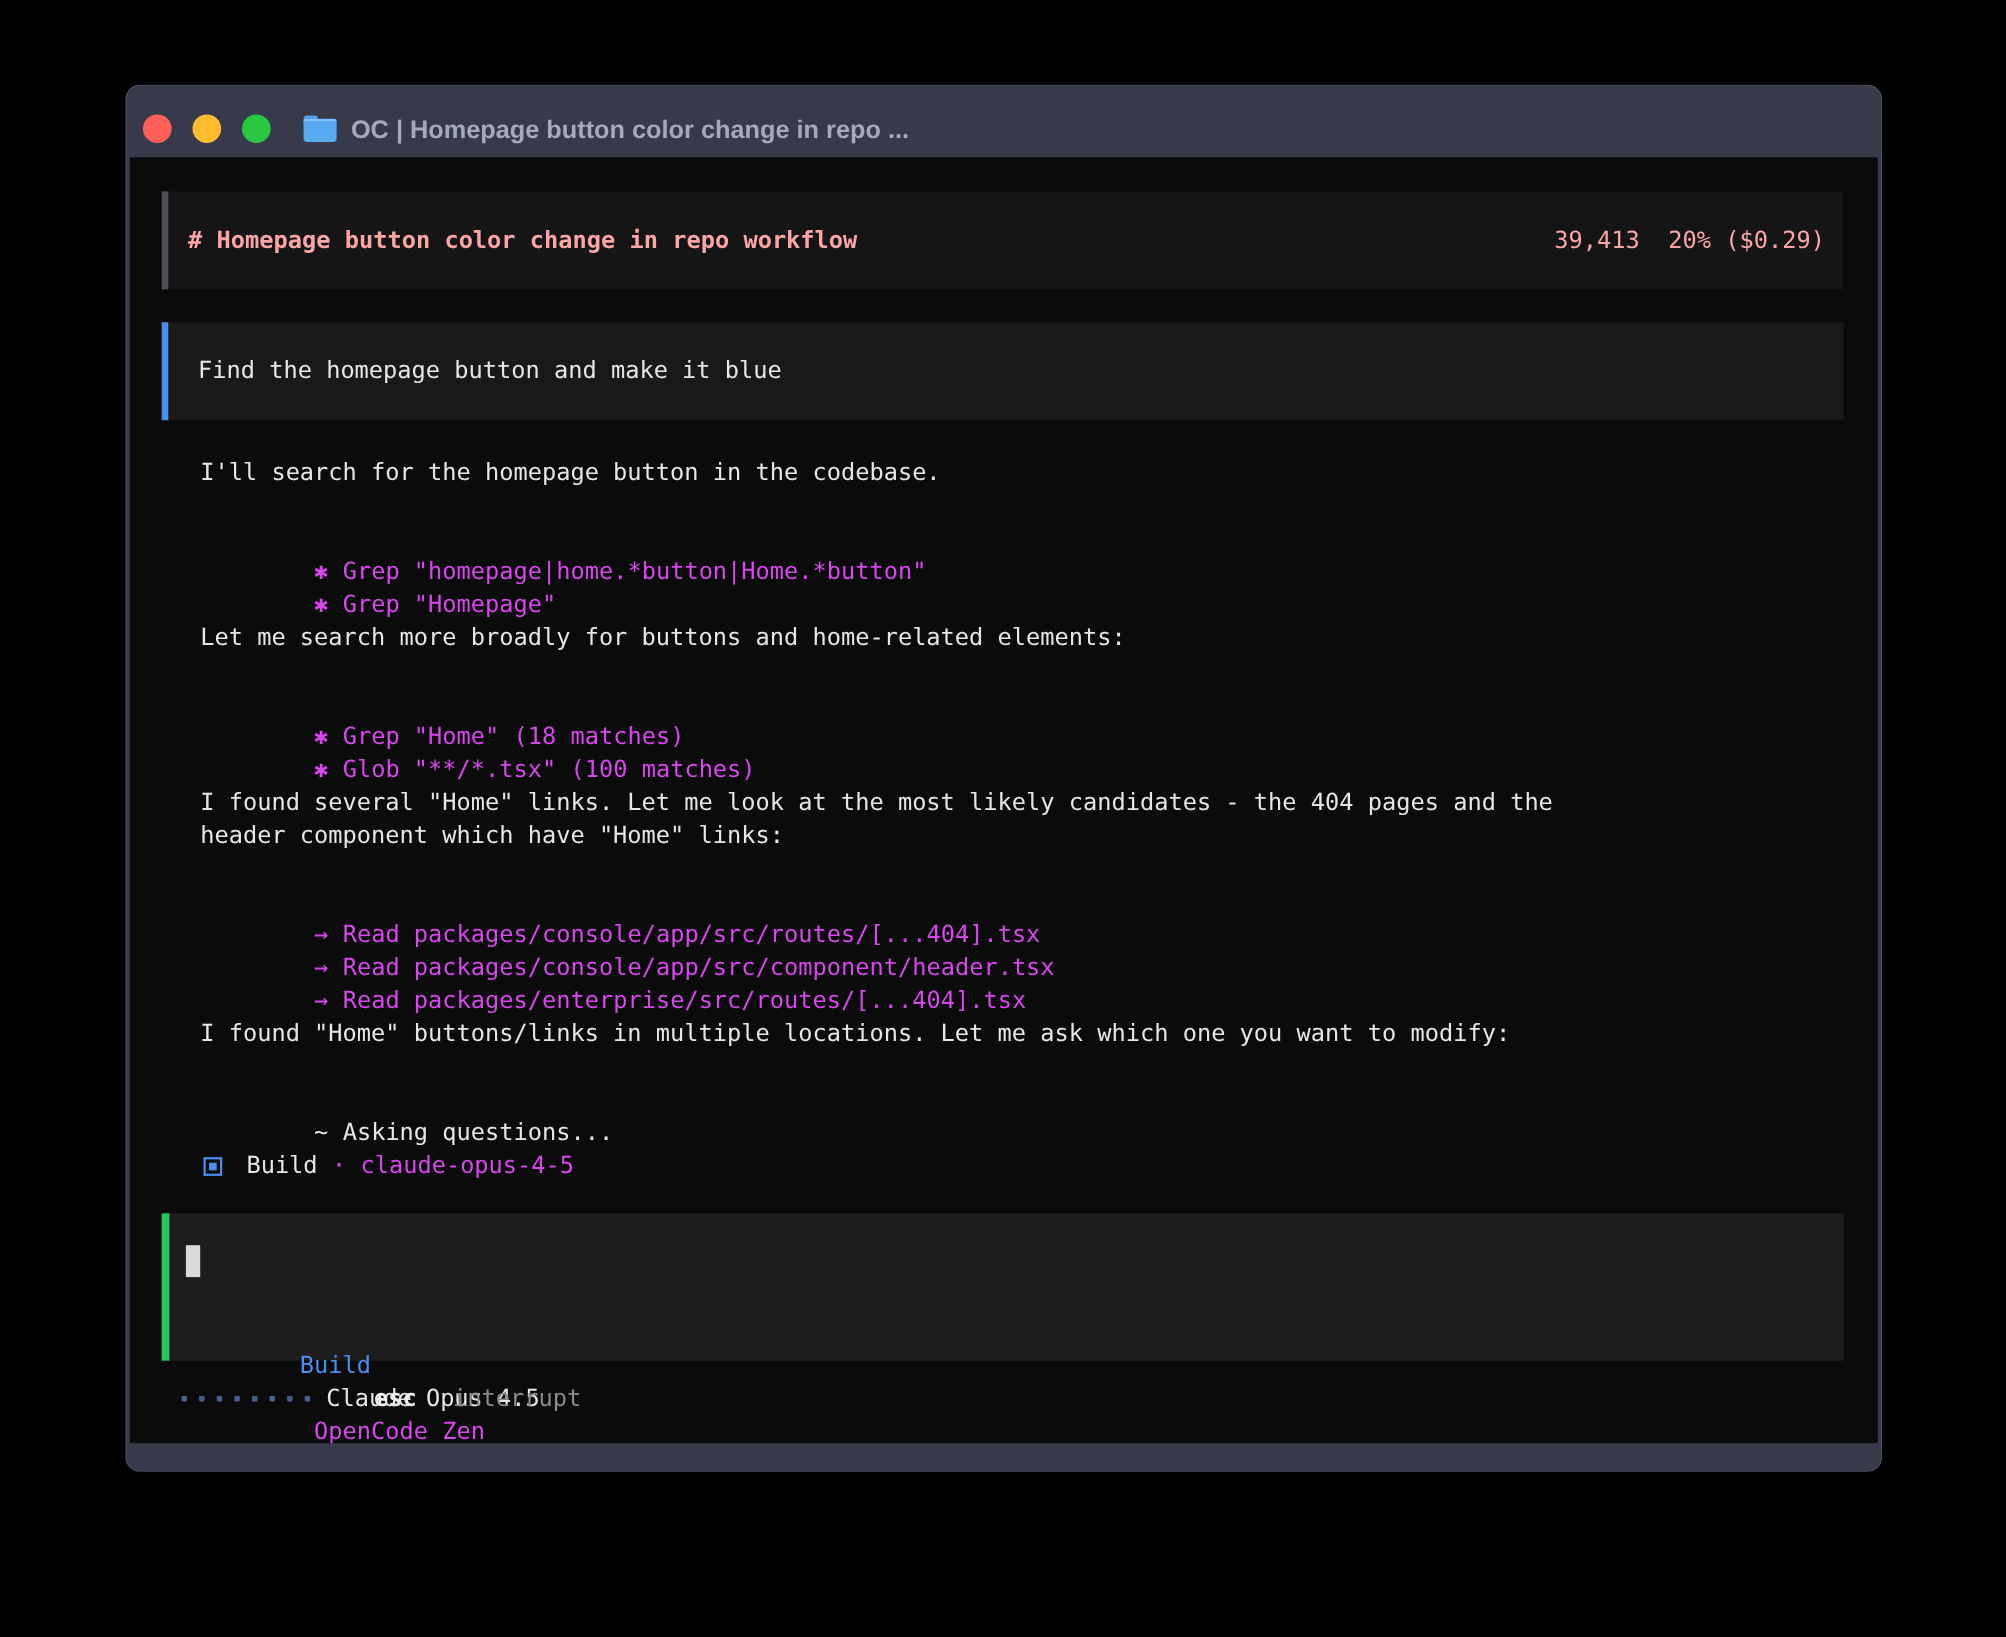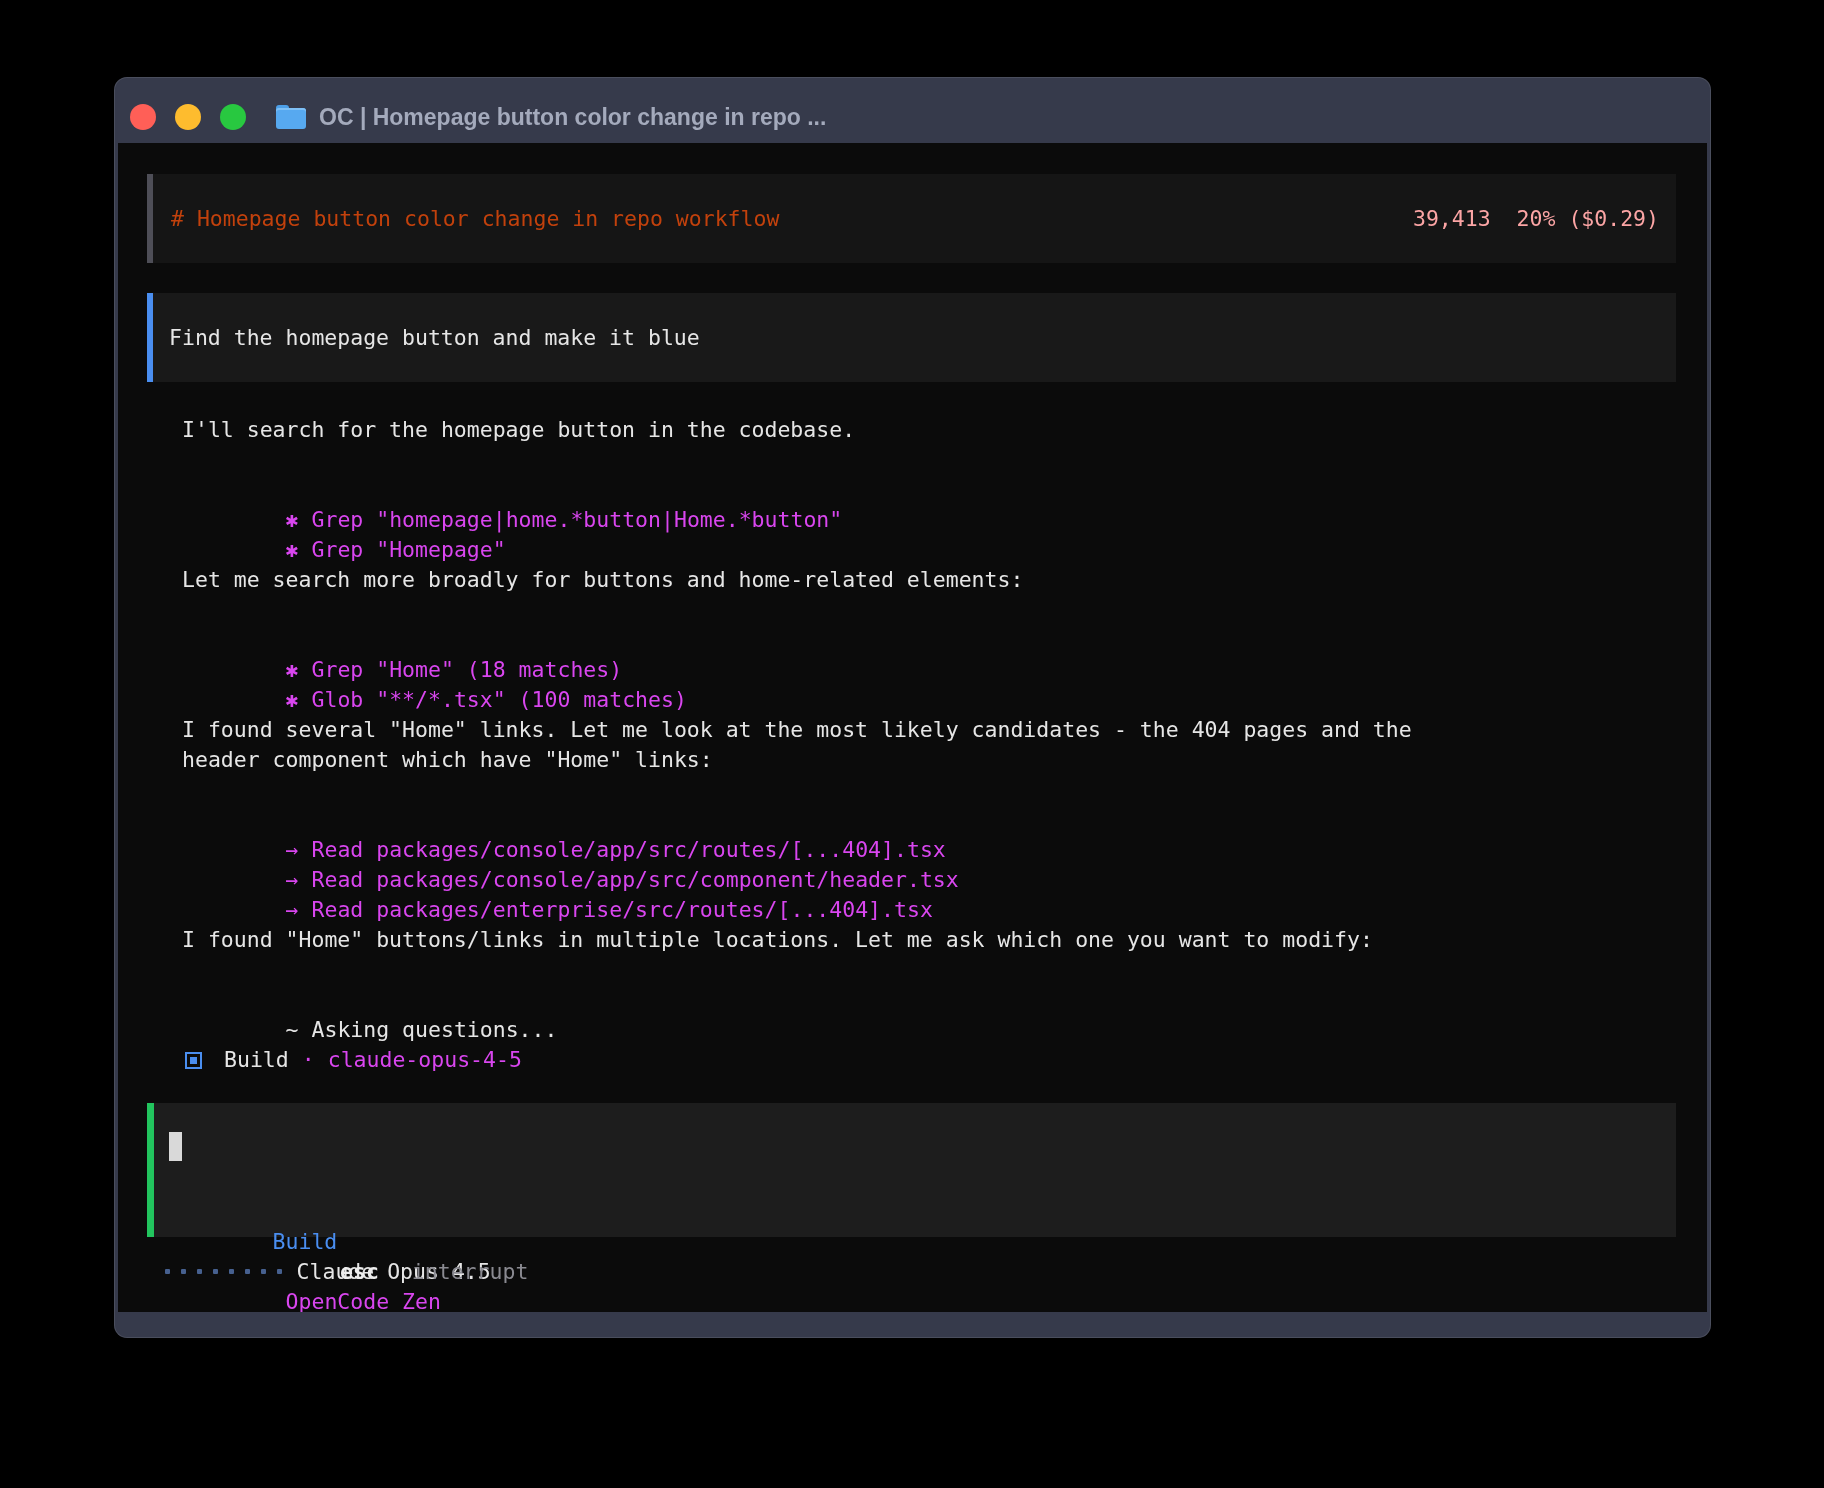--- a/index.html
+++ b/index.html
@@ -66,30 +66,30 @@
   }
   .header-block {
     margin-top: 31px;
     height: 89px;
     background: #151515;
     display: flex;
     align-items: center;
     justify-content: space-between;
     padding: 0 17px 0 18px;
   }
-  .header-title { font-weight: normal; color: #c2410c; white-space: pre; }
+  .header-title { font-weight: bold; color: #fca5a5; white-space: pre; }
   .header-stats { color: #fca5a5; display: flex; gap: 26px; white-space: pre; }
   .user-block {
     margin-top: 30px;
     height: 89px;
     background: #191919;
     border-left-color: #4a8ef0;
     display: flex;
     align-items: center;
-    padding: 0 16px;
+    padding: 0 27px;
     white-space: pre;
   }
   .transcript { margin: 33px 31px 0 64px; }
   .line { height: 30px; line-height: 30px; white-space: pre; }
   .dim { color: #d946ef; }
   .gap { height: 30px; }
   .prefix { padding-right: 13px; }
   .agent-row { display: flex; align-items: center; }
   .agent-icon {
     width: 13px; height: 13px;

